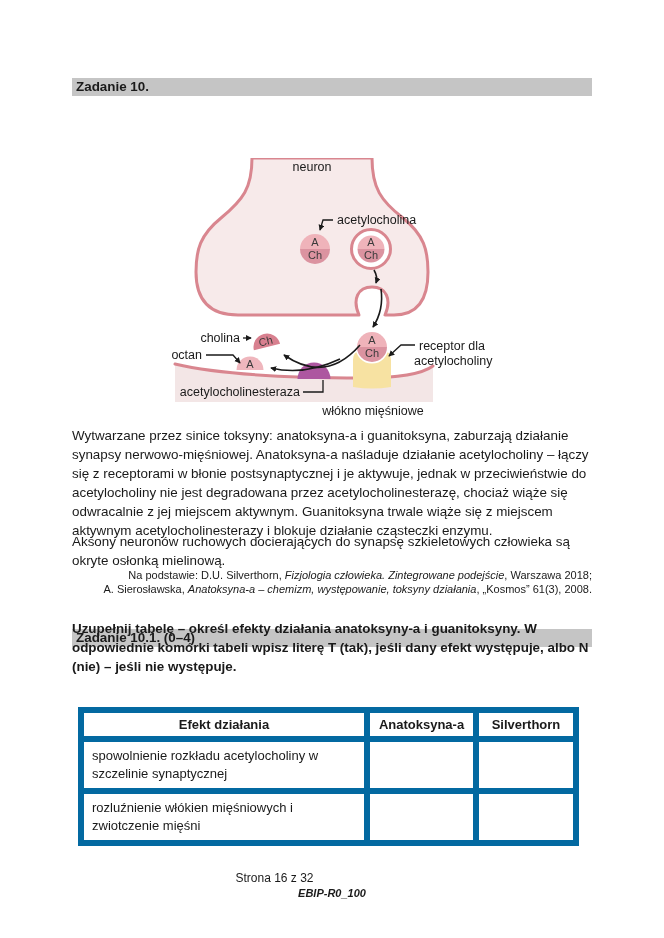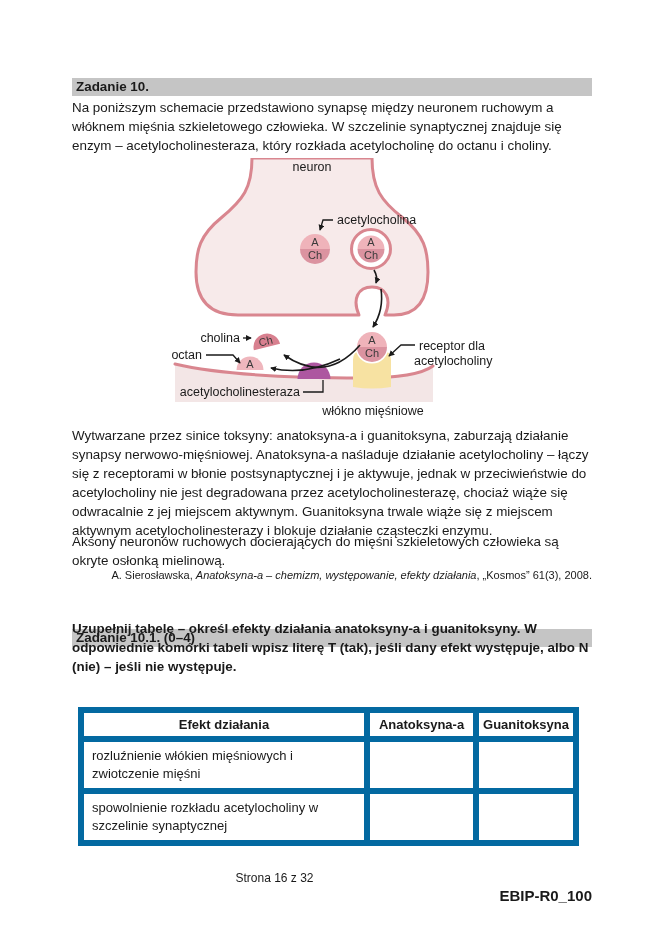--- a/index.html
+++ b/index.html
@@ -9,34 +9,33 @@
   .taskbar{background:#c5c5c5;height:18px;line-height:18px;font-size:13.4px;font-weight:bold;padding-left:4px;box-sizing:border-box;}
   .para{font-size:13.4px;line-height:19px;text-align:left;}
   .para.bold{font-weight:bold;}
   .citation{font-size:11px;line-height:13.5px;text-align:right;color:#1a1a1a;}
   .citation i{font-style:italic;}
   table.fx{border-collapse:collapse;table-layout:fixed;width:495px;font-size:13px;line-height:18px;}
   table.fx th, table.fx td{border:6px solid #0369a1;box-sizing:border-box;}
   table.fx th{font-weight:bold;text-align:center;height:29px;padding:2px 4px;}
   table.fx td{height:48px;vertical-align:middle;padding:5px 8px;}
   .footer-page{position:absolute;left:0;width:549px;text-align:center;font-size:12px;}
-  .footer-code{position:absolute;text-align:right;font-size:15px;font-weight:bold;}
+  .footer-code{position:absolute;text-align:center;font-size:11px;font-weight:bold;font-style:italic;}
   svg .dlabel{font-family:"Liberation Sans","DejaVu Sans",sans-serif;font-size:12.5px;fill:#1a1a1a;}
   svg .mol{font-family:"Liberation Sans","DejaVu Sans",sans-serif;font-size:11px;fill:#3a3a3a;}
 </style>
 </head>
 <body>
 
 <div class="page">
 
   <div class="col taskbar" style="top:78px;">
     <span>Zadanie 10.</span>
   </div>
 
-  <div class="col para" style="top:98px;">Na poniższym schemacie przedstawiono synapsę między neuronem ruchowym a włóknem mięśnia szkieletowego człowieka. W szczelinie synaptycznej znajduje się enzym – acetylocholinesteraza, który rozkłada acetylocholinę do octanu i choliny.</div>
 
   <svg class="col" style="top:158px;" width="520" height="265" viewBox="0 0 520 265">
     <defs>
       <marker id="ah" markerWidth="7" markerHeight="7" refX="5.2" refY="3" orient="auto" markerUnits="userSpaceOnUse">
         <path d="M0,0 L6,3 L0,6 Z" fill="#1a1a1a"></path>
       </marker>
     </defs>
 
     <path d="M103 206 C150 217 220 220 290 220 C325 220 350 216 361 208 L361 244 L103 244 Z" fill="#f3e6e6"></path>
     <path d="M103 206 C150 217 220 220 290 220 C325 220 350 216 361 208" fill="none" stroke="#d9868f" stroke-width="3" stroke-linecap="round"></path>
@@ -95,53 +94,54 @@
     <text class="dlabel" x="168" y="184" text-anchor="end">cholina</text>
     <text class="dlabel" x="130" y="201" text-anchor="end">octan</text>
     <text class="dlabel" x="228" y="238" text-anchor="end">acetylocholinesteraza</text>
     <text class="dlabel" x="347" y="192" text-anchor="start">receptor dla</text>
     <text class="dlabel" x="342" y="207" text-anchor="start">acetylocholiny</text>
     <text class="dlabel" x="301" y="257" text-anchor="middle">włókno mięśniowe</text>
   </svg>
 
   <div class="col para" style="top:426px;">Wytwarzane przez sinice toksyny: anatoksyna-a i guanitoksyna, zaburzają działanie synapsy nerwowo-mięśniowej. Anatoksyna-a naśladuje działanie acetylocholiny – łączy się z receptorami w błonie postsynaptycznej i je aktywuje, jednak w przeciwieństwie do acetylocholiny nie jest degradowana przez acetylocholinesterazę, chociaż wiąże się odwracalnie z jej miejscem aktywnym. Guanitoksyna trwale wiąże się z miejscem aktywnym acetylocholinesterazy i blokuje działanie cząsteczki enzymu.</div>
 
-  <div class="col para" style="top:532px;">Aksony neuronów ruchowych docierających do mięśni szkieletowych człowieka są okryte osłonką mielinową.</div>
+  <div class="col para" style="top:532px;">Aksony neuronów ruchowych docierających do synapsę szkieletowych człowieka są okryte osłonką mielinową.</div>
 
   <div class="col citation" style="top:569px;">
-    <div><span>A. Sierosławska, </span><i>Anatoksyna-a – chemizm, występowanie, efekty działania</i><span>, „Kosmos” 61(3), 2008.</span></div>
+    <div><span>Na podstawie: D.U. Silverthorn, </span><i>Fizjologia człowieka. Zintegrowane podejście</i><span>, Warszawa 2018;</span></div>
+    <div><span>A. Sierosławska, </span><i>Anatoksyna-a – chemizm, występowanie, toksyny działania</i><span>, „Kosmos” 61(3), 2008.</span></div>
   </div>
 
   <div class="col taskbar" style="top:629px;">
     <span>Zadanie 10.1. (0–4)</span>
   </div>
 
   <div class="col para bold" style="top:619px;">Uzupełnij tabelę – określ efekty działania anatoksyny-a i guanitoksyny. W odpowiednie komórki tabeli wpisz literę T (tak), jeśli dany efekt występuje, albo N (nie) – jeśli nie występuje.</div>
 
   <table class="fx" style="position:absolute;left:78px;top:707px;">
     <colgroup>
         <col style="width:286px">
         <col style="width:109px">
         <col style="width:100px">
       </colgroup>
     <thead>
       <tr>
         <th>Efekt działania</th>
         <th>Anatoksyna-a</th>
-        <th>Guanitoksyna</th>
+        <th>Silverthorn</th>
       </tr>
     </thead>
     <tbody>
       <tr>
-        <td>rozluźnienie włókien mięśniowych i zwiotczenie mięśni</td>
+        <td>spowolnienie rozkładu acetylocholiny w szczelinie synaptycznej</td>
         <td></td>
         <td></td>
       </tr>
       <tr>
-        <td>spowolnienie rozkładu acetylocholiny w szczelinie synaptycznej</td>
+        <td>rozluźnienie włókien mięśniowych i zwiotczenie mięśni</td>
         <td></td>
         <td></td>
       </tr>
     </tbody>
   </table>
 
   <div class="footer-page" style="top:871px;">Strona 16 z 32</div>
   <div class="footer-code col" style="top:887px;">EBIP-R0_100</div>
 
 </div>

